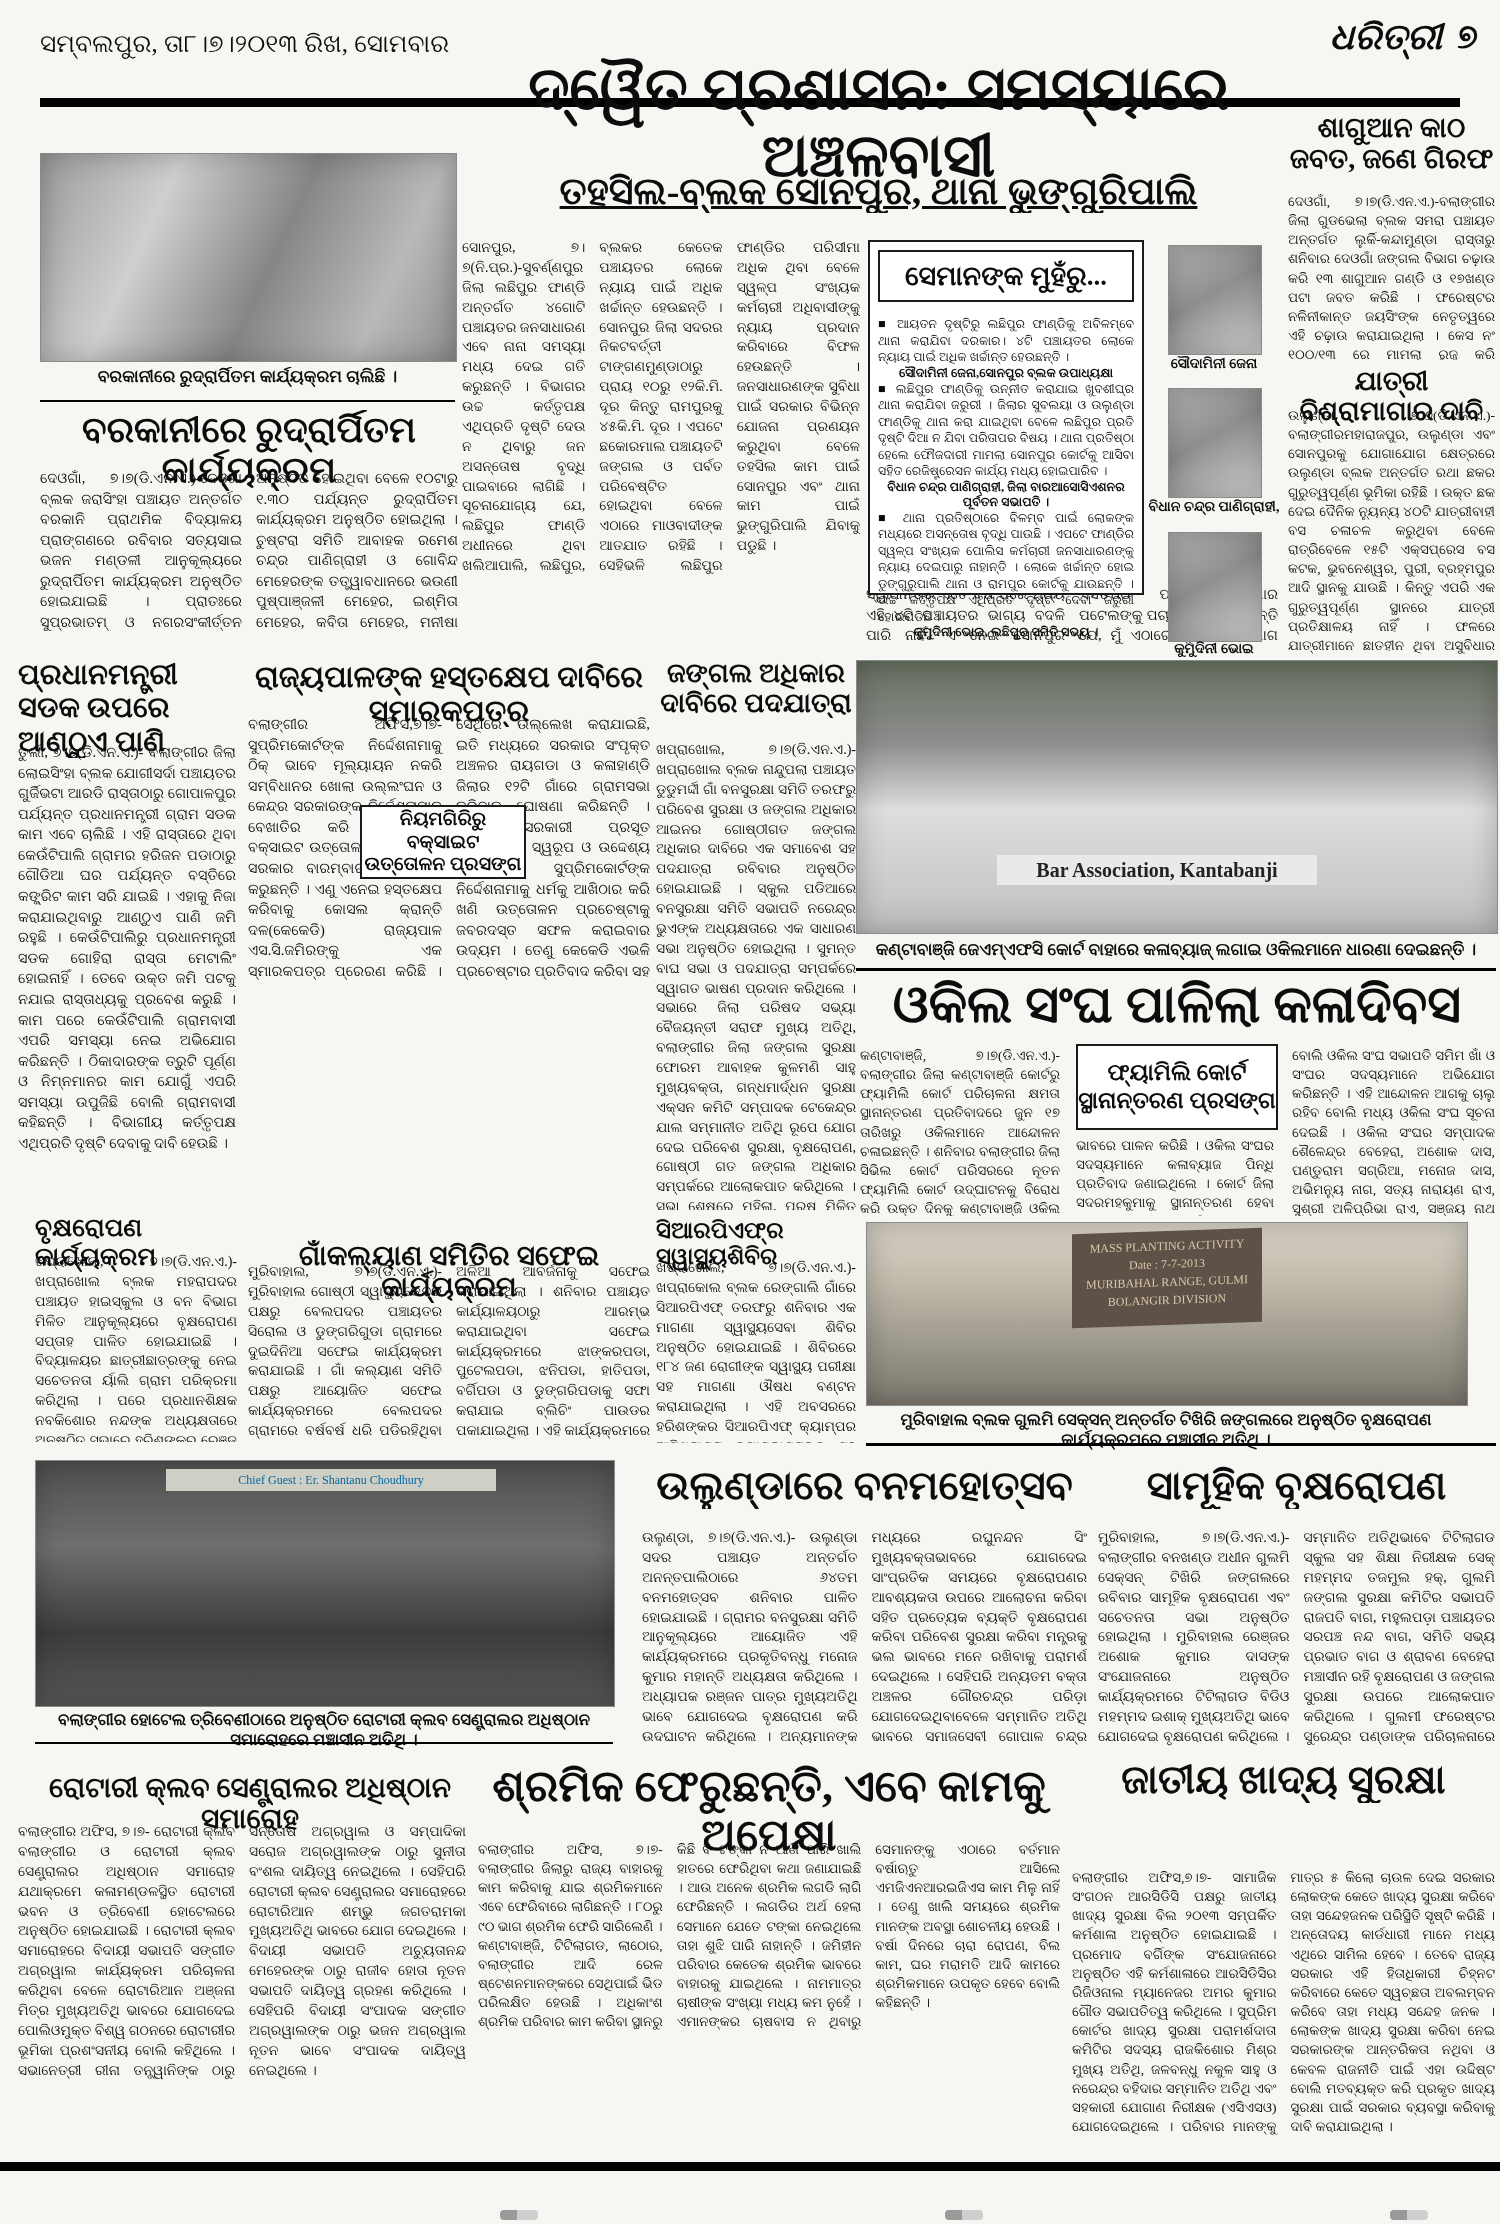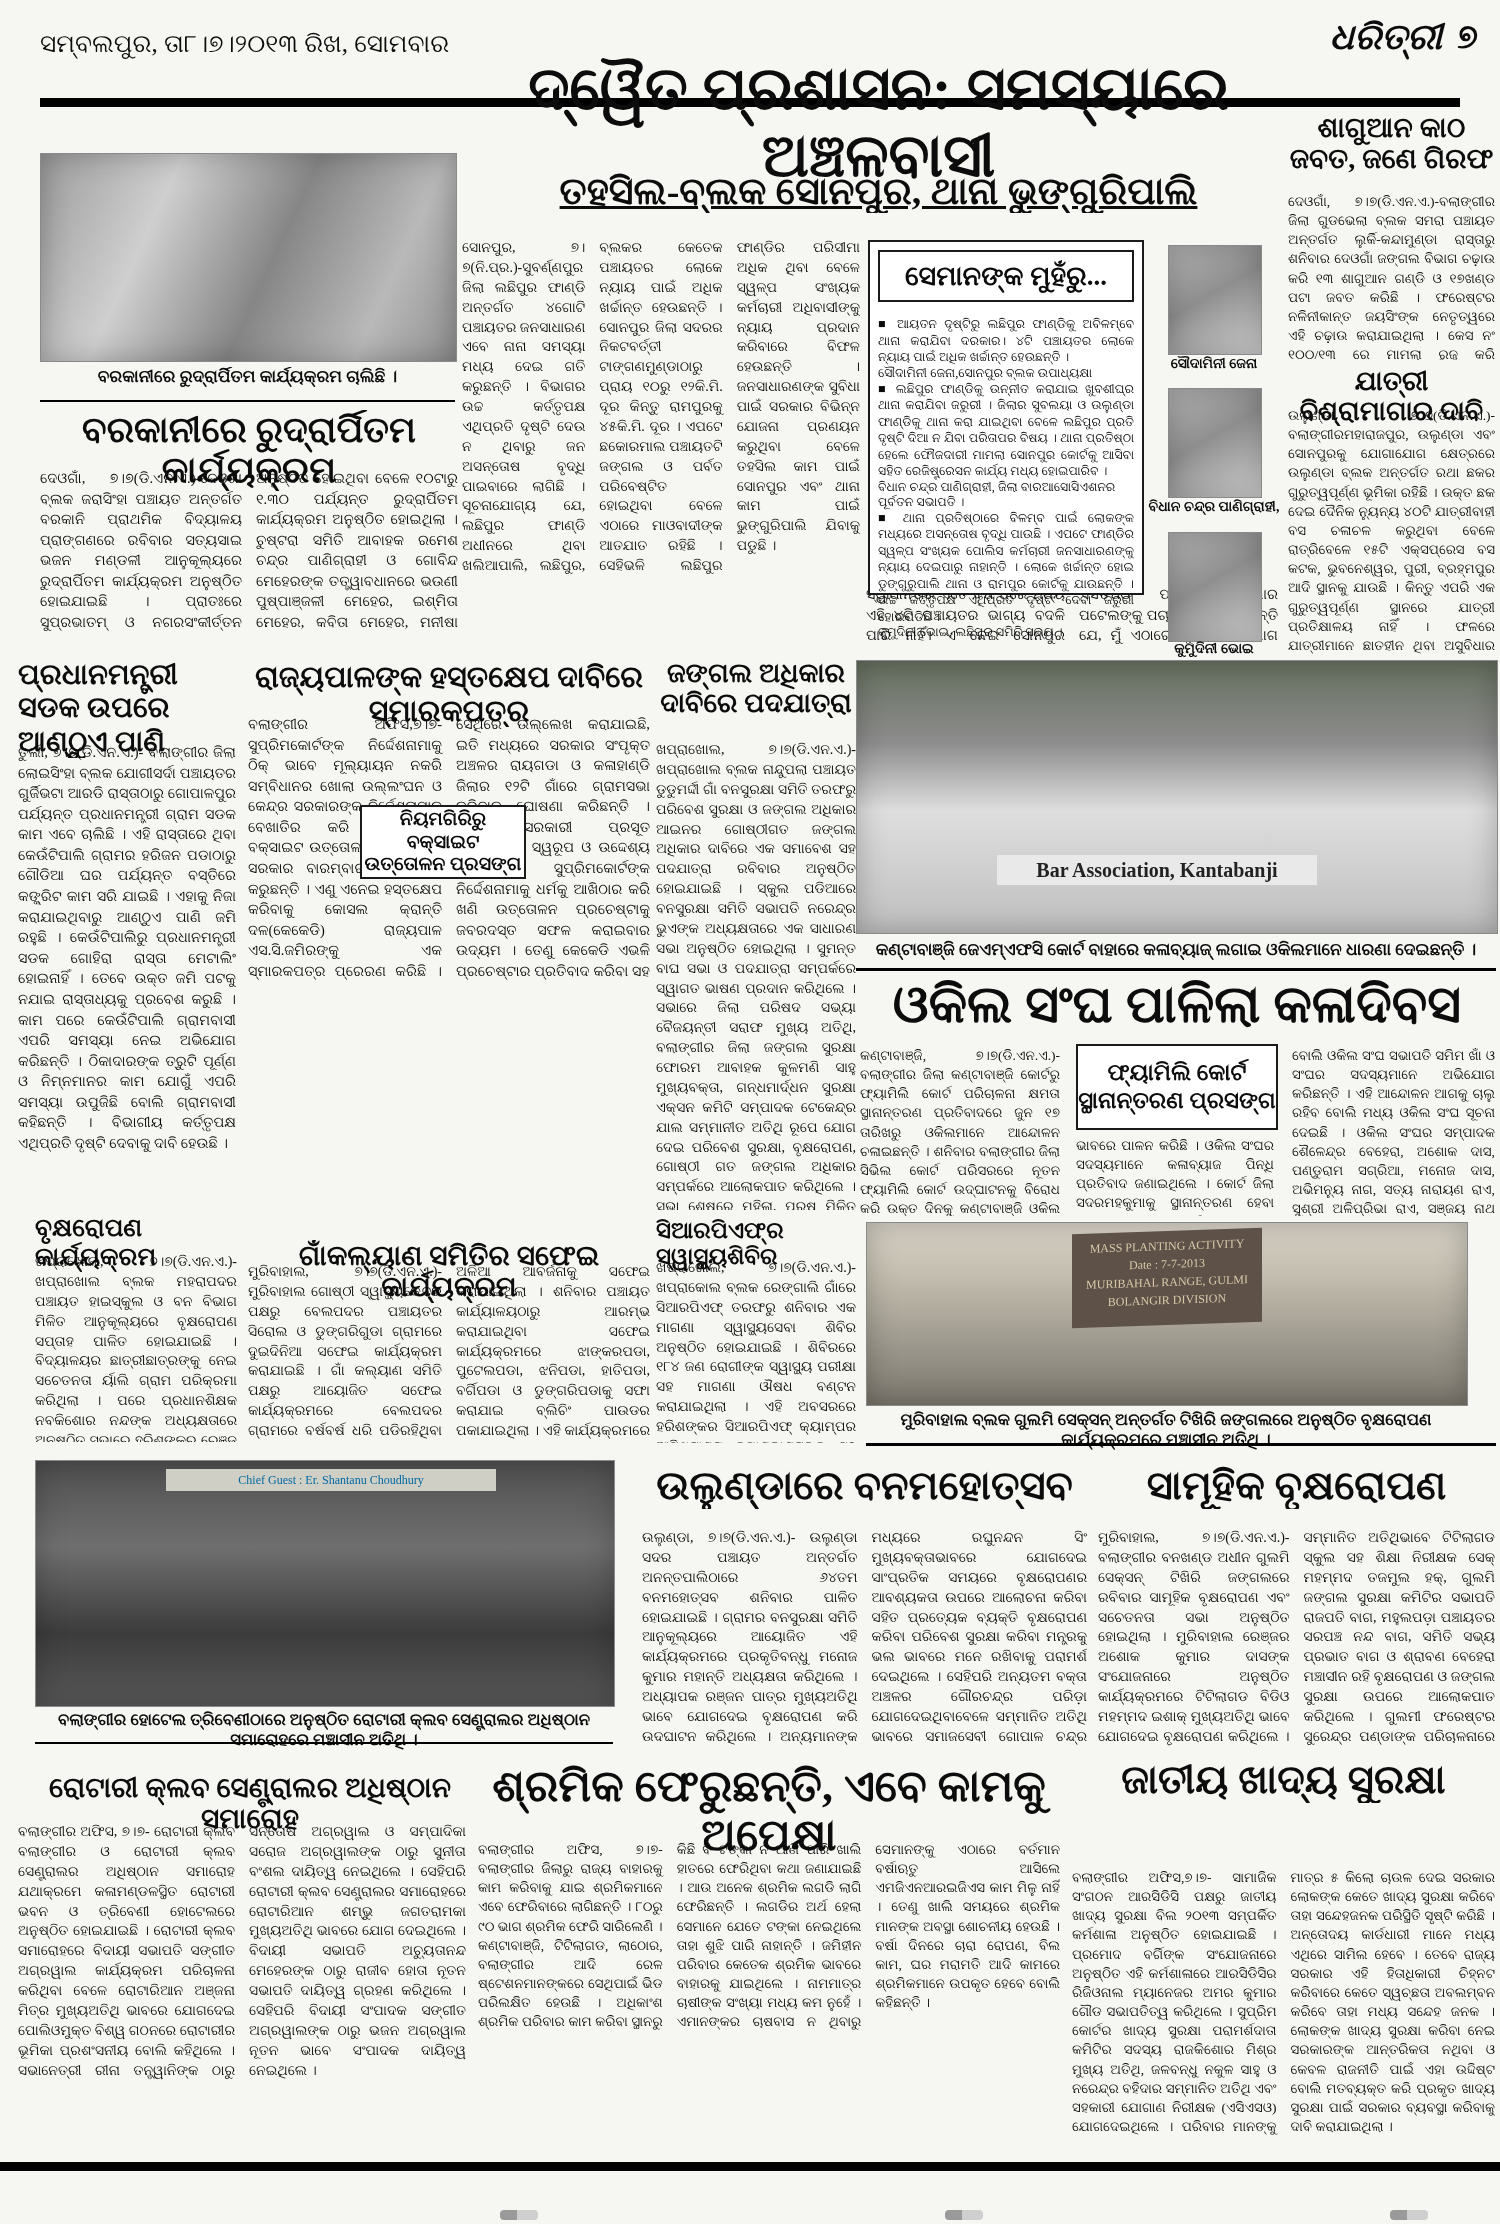--- a/index.html
+++ b/index.html
@@ -15,21 +15,21 @@
   .cap{font-weight:bold;text-align:center;overflow:hidden}
   .photo{border:1px solid #8a8a8a;box-shadow:inset 0 0 30px rgba(0,0,0,.25);overflow:hidden}
   .ph-grad1{background:linear-gradient(115deg,#9c9c9c,#cfcfcf 28%,#868686 55%,#b9b9b9 80%,#909090)}
   .ph-grad2{background:linear-gradient(#66705f,#8d8d8d 30%,#dedede 55%,#bfbfbf)}
   .ph-grad3{background:linear-gradient(#d9d3c8,#c2bcae 30%,#9a958a 70%,#7d786e)}
   .ph-grad4{background:linear-gradient(#4f4f4f,#6f6f6f 35%,#3c3c3c 70%,#585858)}
   .ph-port{background:linear-gradient(150deg,#b5b5b5,#8f8f8f 45%,#d2d2d2)}
   .qbox{border:2px solid #1a1a1a;background:#fff}
   .inbox{border:2px solid #1a1a1a;background:#fff;font-weight:bold;text-align:center;
          display:flex;align-items:center;justify-content:center}
-  .attr{font-weight:normal;text-align:left}
+  .attr{font-weight:bold;text-align:center}
   .pill{border-radius:4px;background:linear-gradient(90deg,#9a9a9a 0 45%,#cfcfcf 45% 100%)}
 </style>
 </head>
 <body>
 
 <div class="abs" style="left:40px;top:30px;font-size:25px;font-weight:normal">ସମ୍ବଲପୁର, ତା୮।୭।୨୦୧୩ ରିଖ, ସୋମବାର</div>
 <div class="abs" style="right:58px;top:16px;font-size:36px;font-weight:bold;font-style:italic">ଧରିତ୍ରୀ</div>
 <div class="abs" style="right:22px;top:18px;font-size:34px;font-weight:bold">୭</div>
 <div class="abs rule" style="left:40px;top:98px;width:1420px;height:9px"></div>
 

